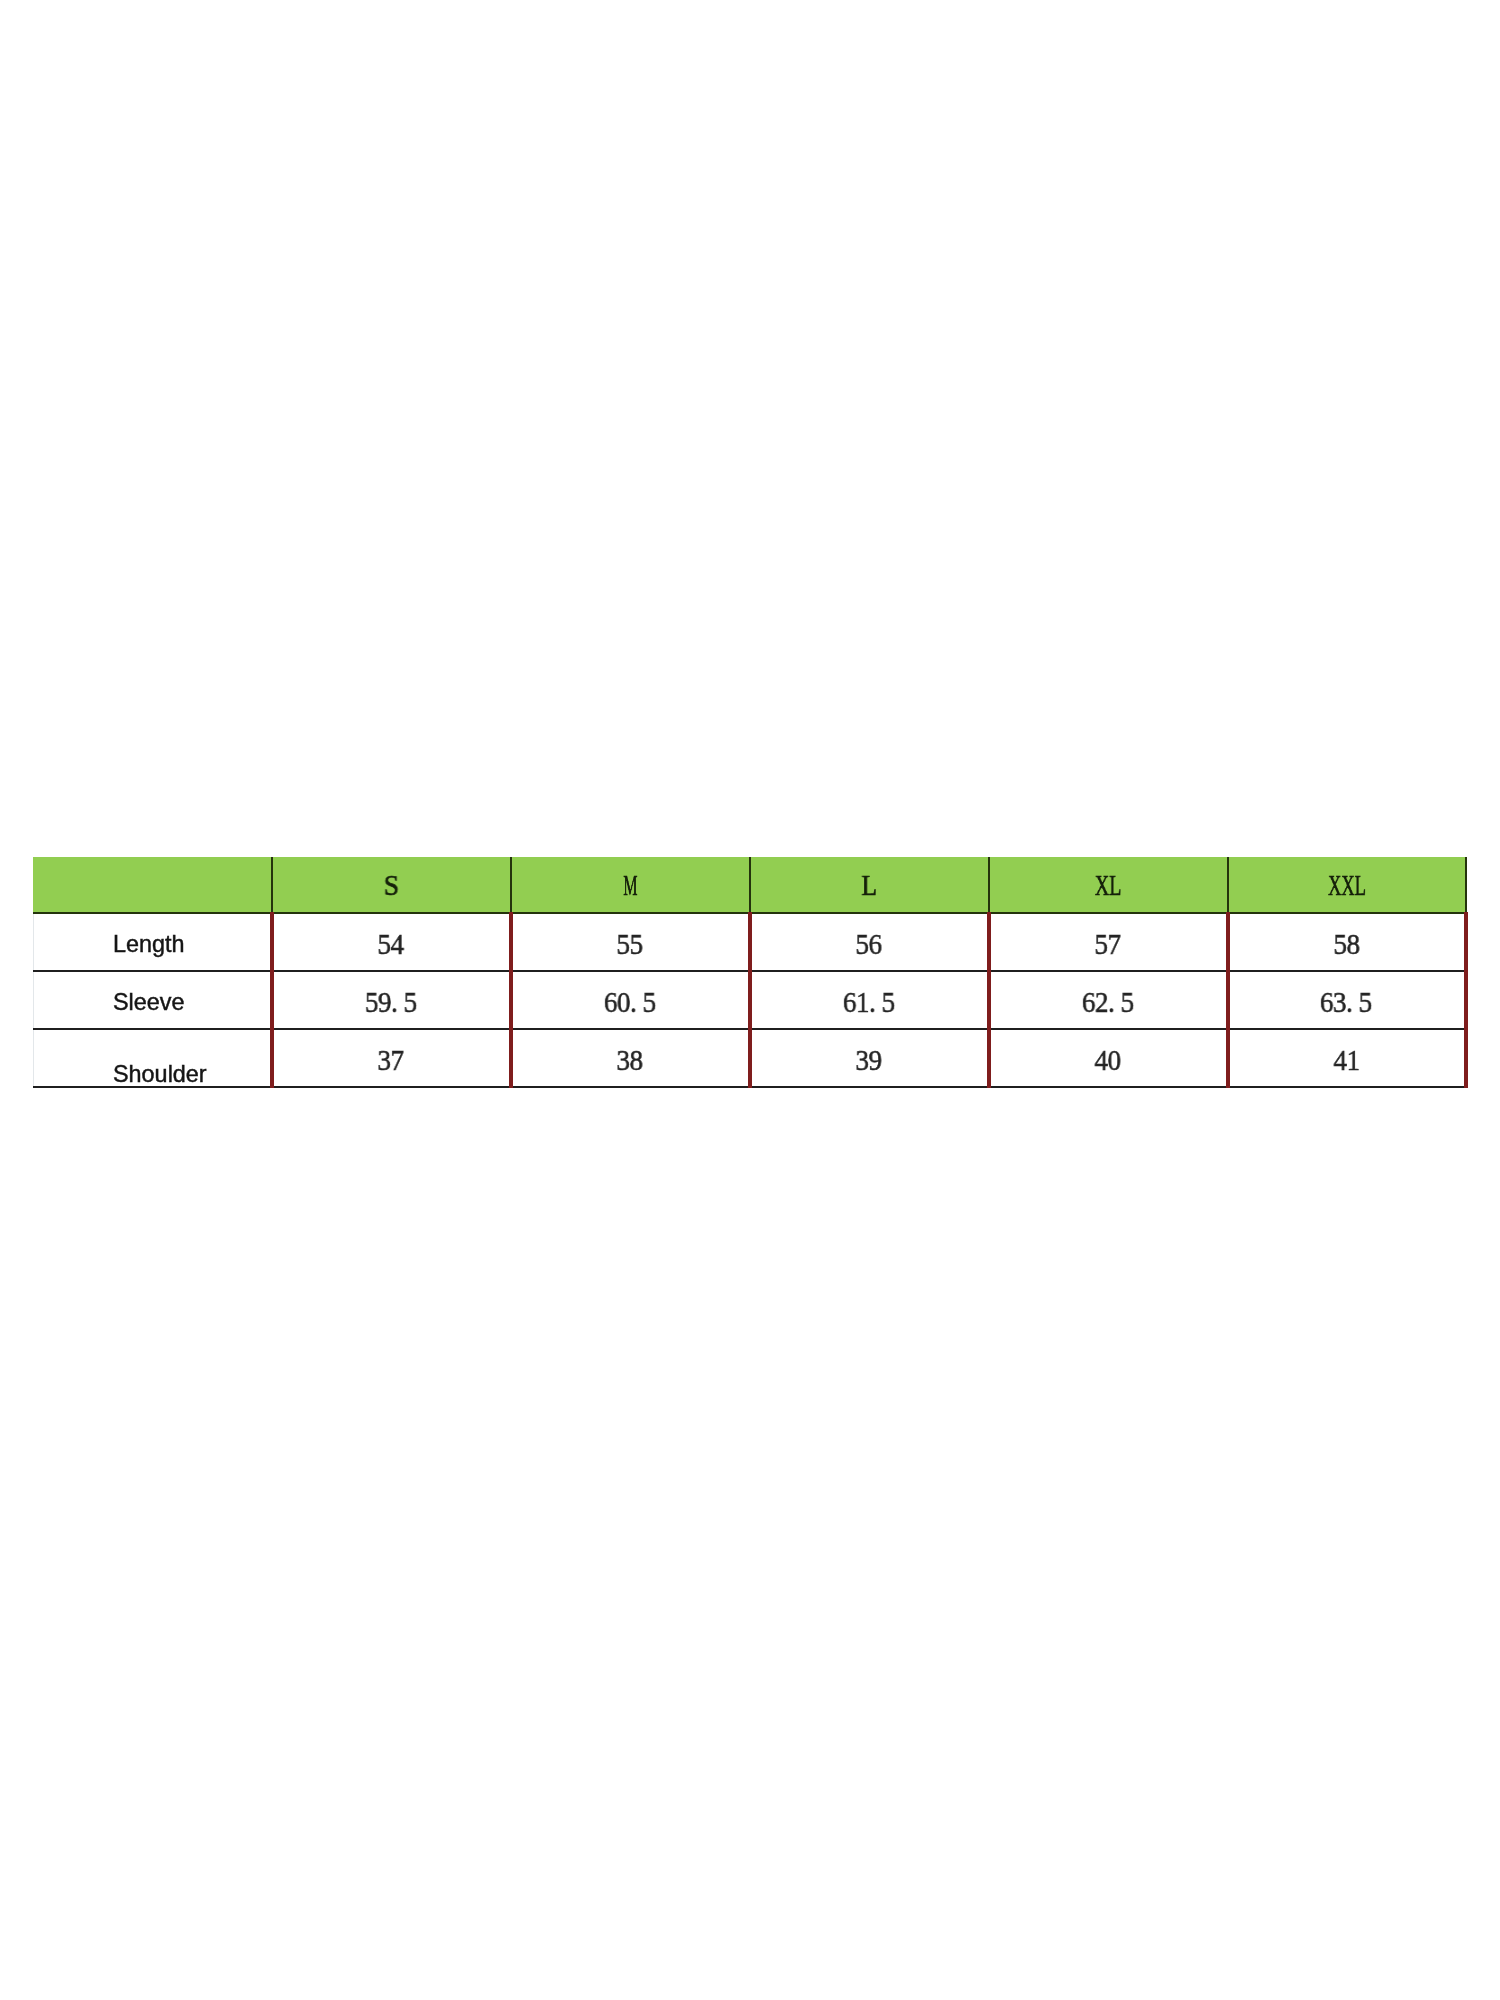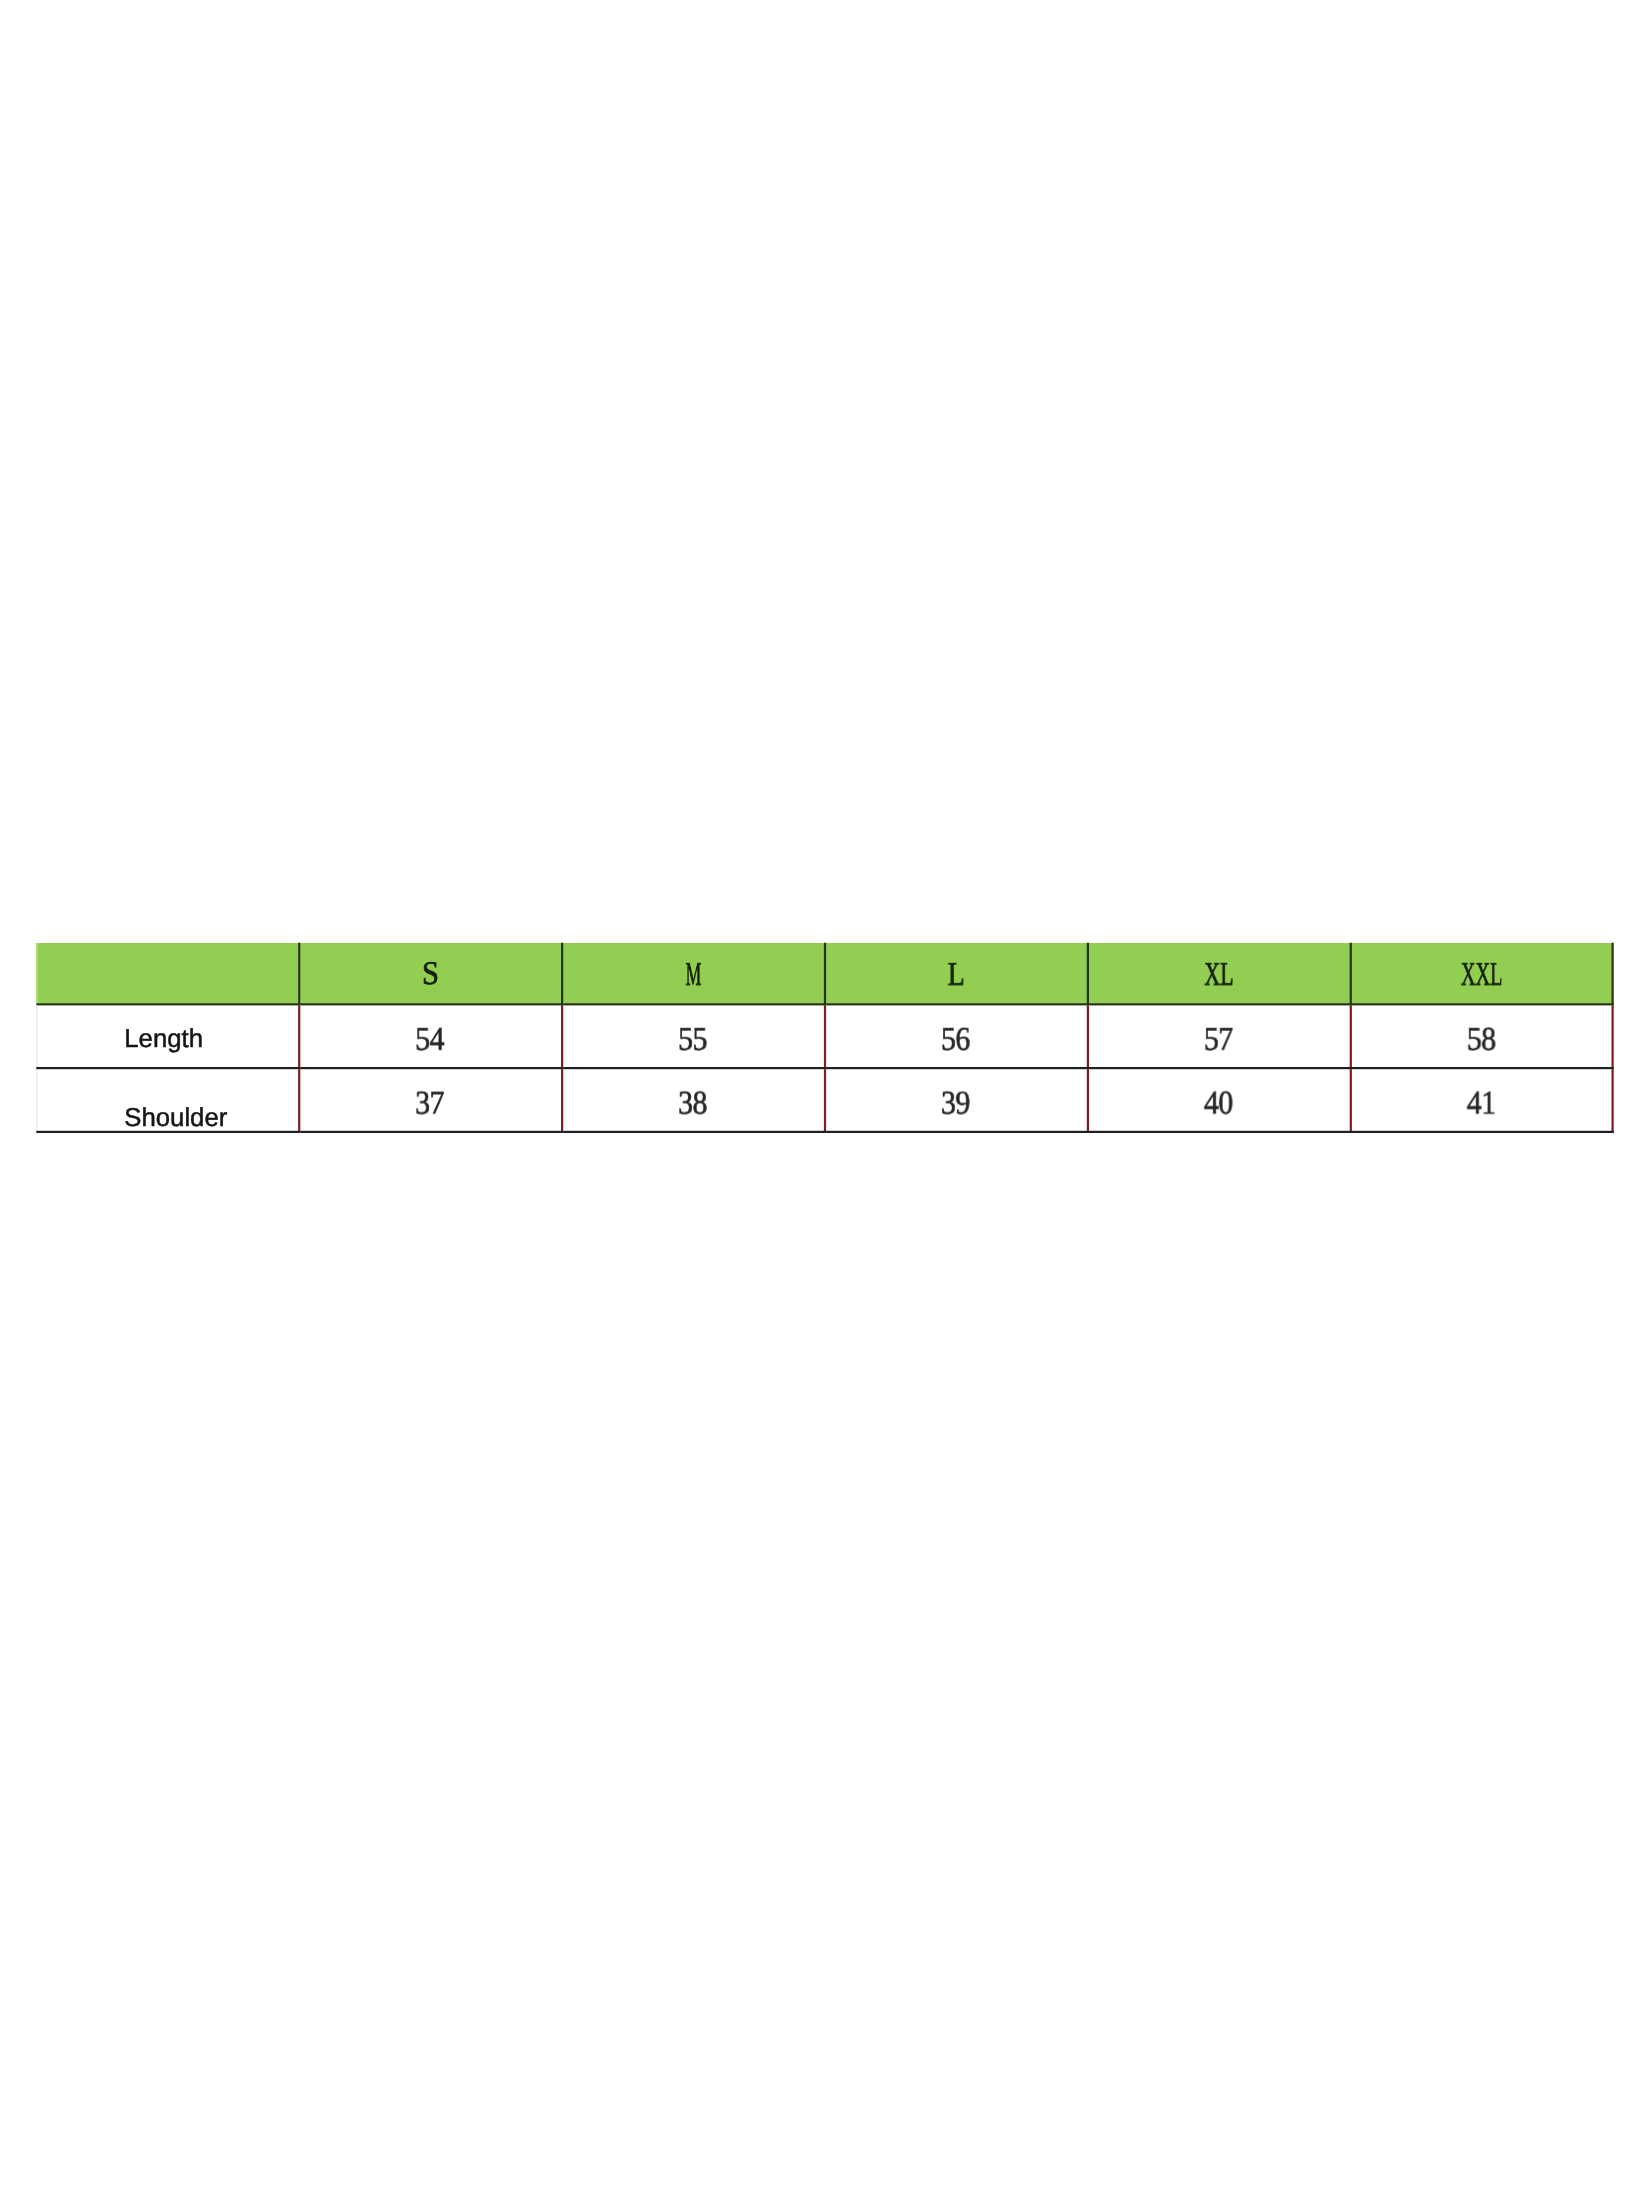--- a/index.html
+++ b/index.html
@@ -24,21 +24,21 @@
     width: 1433px;
     background: #ffffff;
   }
   table.size-chart col { width: 238.83px; }
   table.size-chart th,
   table.size-chart td {
     padding: 0;
     text-align: center;
     vertical-align: middle;
     border-left: 1px solid #e3e7ea;
-    border-right: 2px solid #7f1d1d;
+    border-right: 4px solid #7f1d1d;
     border-bottom: 2px solid #1f1f1f;
     overflow: hidden;
   }
   table.size-chart thead th {
     height: 55px;
     background: #92ce51;
     border-bottom: 2px solid #24340c;
     border-right: 2px solid #24340c;
     border-left: 1px solid #9ad25e;
   }
@@ -129,20 +129,28 @@
     <tbody>
       <tr>
         <td><span class="rowlabel">Length</span></td>
         <td><span class="val">54</span></td>
         <td><span class="val">55</span></td>
         <td><span class="val">56</span></td>
         <td><span class="val">57</span></td>
         <td><span class="val">58</span></td>
       </tr>
       <tr>
+        <td><span class="rowlabel">Sleeve</span></td>
+        <td><span class="val">59. 5</span></td>
+        <td><span class="val">60. 5</span></td>
+        <td><span class="val">61. 5</span></td>
+        <td><span class="val">62. 5</span></td>
+        <td><span class="val">63. 5</span></td>
+      </tr>
+      <tr>
         <td><span class="rowlabel rowlabel-shoulder">Shoulder</span></td>
         <td><span class="val">37</span></td>
         <td><span class="val">38</span></td>
         <td><span class="val">39</span></td>
         <td><span class="val">40</span></td>
         <td><span class="val">41</span></td>
       </tr>
     </tbody>
   </table>
 </div>

